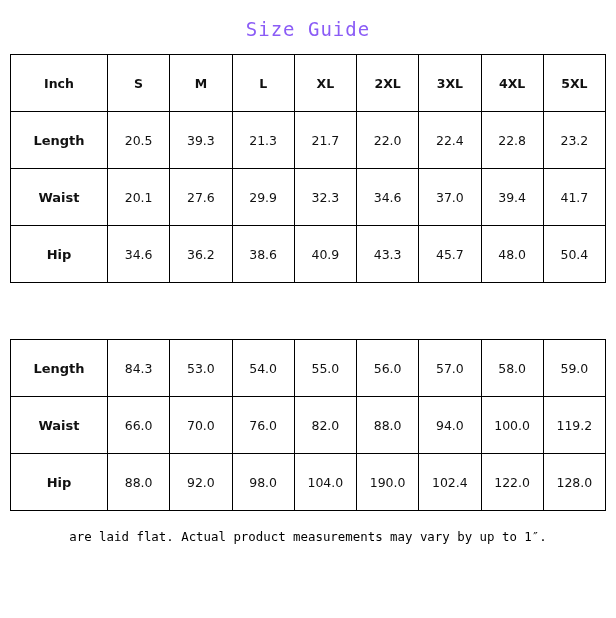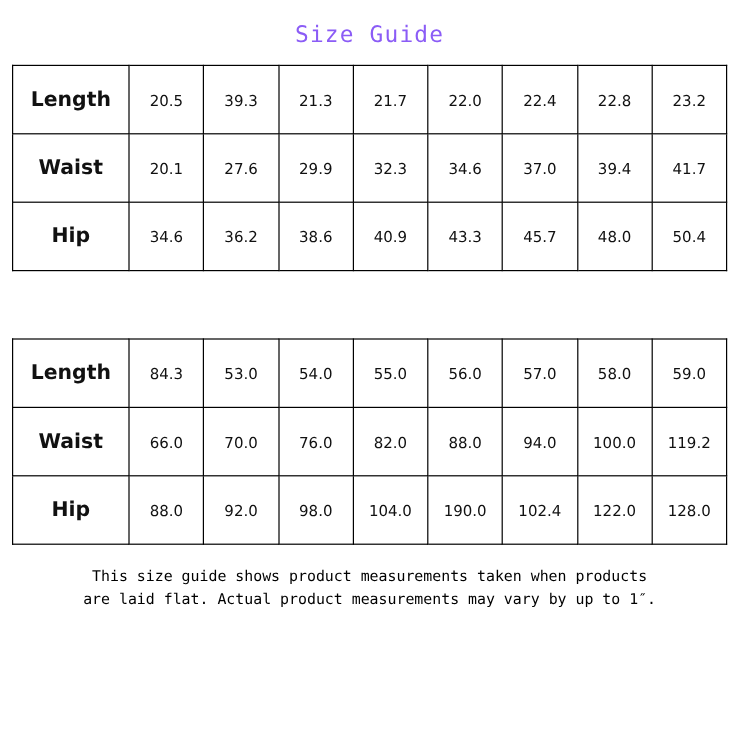--- a/index.html
+++ b/index.html
@@ -45,21 +45,21 @@
     font-family: "DejaVu Sans", sans-serif;
     color: #111;
     padding: 0;
   }
   table.size-table td.hdr {
     font-weight: bold;
     font-size: 12.5px;
   }
   table.size-table td.rowlabel {
     font-weight: bold;
-    font-size: 17px;
+    font-size: 13px;
   }
   .col-first { width: 96px; }
   .gap {
     height: 56px;
   }
   .footer {
     font-family: "DejaVu Sans Mono", monospace;
     font-size: 12.4px;
     text-align: center;
     line-height: 1.55;
@@ -69,20 +69,31 @@
 </style>
 </head>
 <body>
 
 <div class="page">
 
   <div class="title">Size Guide</div>
 
   <table class="size-table">
     <tbody>
+      <tr>
+        <td class="hdr col-first">Inch</td>
+        <td class="hdr">S</td>
+        <td class="hdr">M</td>
+        <td class="hdr">L</td>
+        <td class="hdr">XL</td>
+        <td class="hdr">2XL</td>
+        <td class="hdr">3XL</td>
+        <td class="hdr">4XL</td>
+        <td class="hdr">5XL</td>
+      </tr>
       <tr>
         <td class="rowlabel col-first">Length</td>
         <td>20.5</td>
         <td>39.3</td>
         <td>21.3</td>
         <td>21.7</td>
         <td>22.0</td>
         <td>22.4</td>
         <td>22.8</td>
         <td>23.2</td>
@@ -146,17 +157,16 @@
         <td>104.0</td>
         <td>190.0</td>
         <td>102.4</td>
         <td>122.0</td>
         <td>128.0</td>
       </tr>
     </tbody>
   </table>
 
   <div class="footer">
-    <div>This size guide shows product measurements taken when products</div>
     <div>are laid flat. Actual product measurements may vary by up to 1″.</div>
   </div>
 
 </div>
 
 </body></html>

